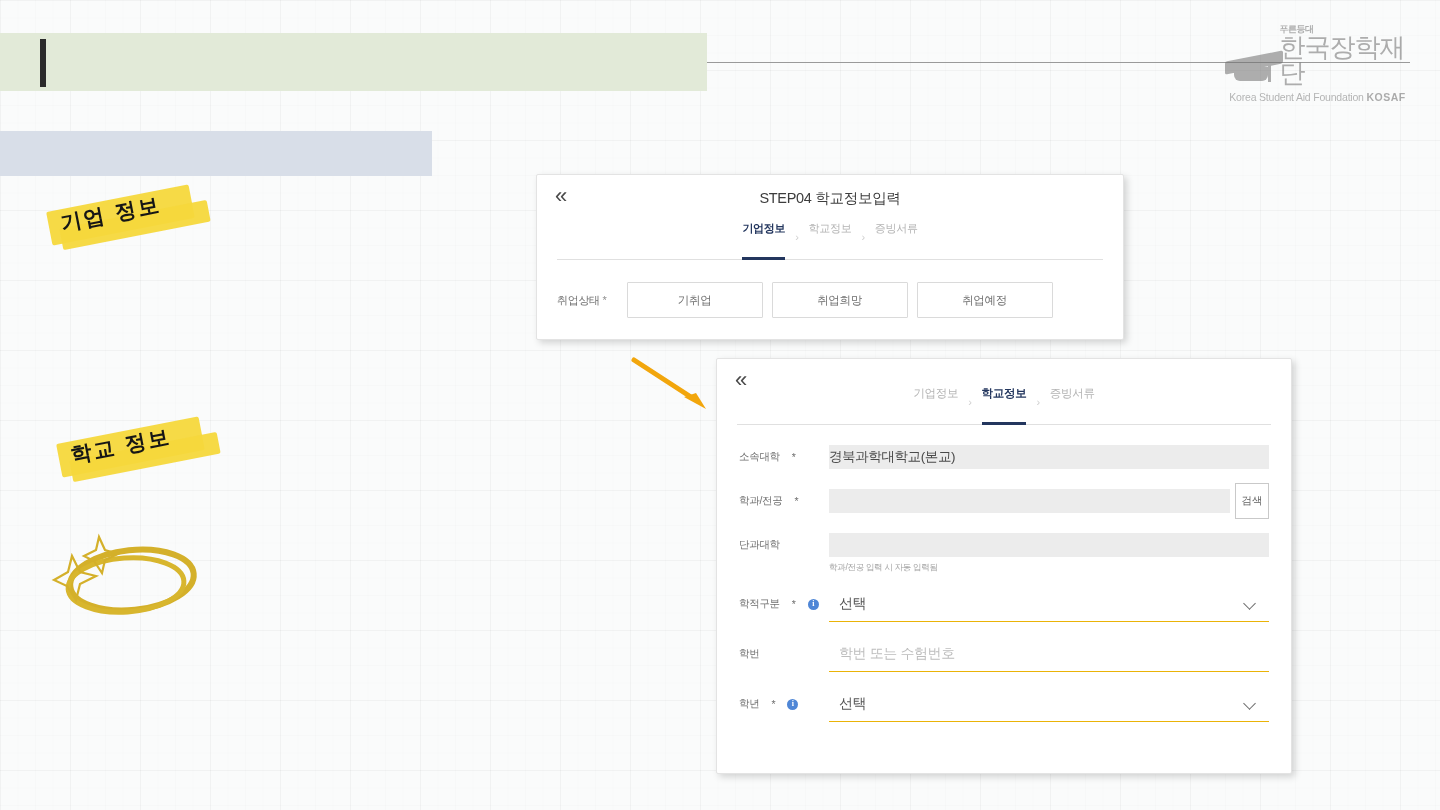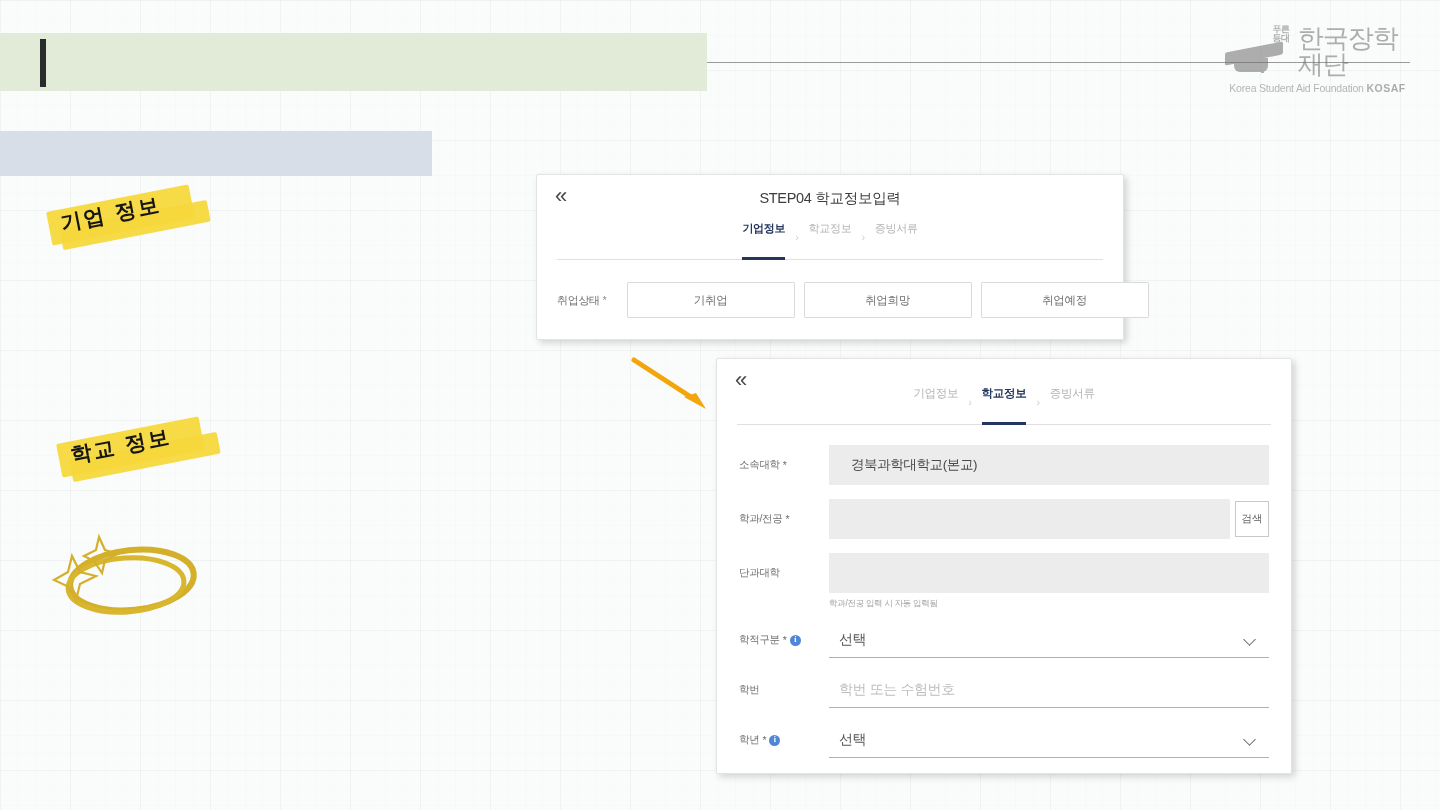--- a/index.html
+++ b/index.html
@@ -57,21 +57,21 @@
     border-radius: 2px;
   }
   .logo-cap .base {
     position: absolute; left: 9px; top: 15px; width: 34px; height: 14px;
     background: #6e6e6e; border-radius: 0 0 6px 6px;
   }
   .logo-cap .tassel {
     position: absolute; right: 4px; top: 12px; width: 3px; height: 18px;
     background: #6e6e6e;
   }
-  .logo-texts { display: flex; flex-direction: row; line-height: 1; }
+  .logo-texts { display: flex; flex-direction: column; line-height: 1; }
   .logo-sub-kr { font-size: 9px; font-weight: bold; color: #6e6e6e; letter-spacing: -0.5px; }
   .logo-main-kr { font-size: 26px; font-weight: normal; color: #6e6e6e; letter-spacing: -1px; }
   .logo-en {
     margin-top: 5px; font-size: 10.5px; color: #7a7a7a; letter-spacing: -0.2px;
     white-space: nowrap;
   }
   .logo-en b { color: #6a6a6a; letter-spacing: 0.5px; }
 
   
   .note { position: absolute; }
@@ -141,43 +141,43 @@
   .head-rule { margin-top: 0; height: 1px; background: #e0e0e0; }
 
   
   #card-step04 .body { padding: 22px 20px 0 20px; display: flex; align-items: center; }
   .field-label {
     font-size: 11px; color: #707070; letter-spacing: -0.3px; white-space: nowrap;
   }
   .field-label .req { color: #8f8f8f; }
   .choice-row { display: flex; gap: 9px; margin-left: 20px; }
   .choice-btn {
-    width: 168px; height: 36px;
+    width: 136px; height: 36px;
     border: 1px solid #dadada; background: #fff;
     display: flex; align-items: center; justify-content: center;
     font-size: 11.5px; color: #6e6e6e; letter-spacing: -0.3px;
     cursor: pointer; border-radius: 1px;
   }
 
   
   #card-step02 .body { padding: 20px 22px 0 22px; }
   .row { display: flex; align-items: center; margin-bottom: 4px; }
   .row .lbl {
     width: 90px; flex: none; font-size: 10.5px; color: #6f6f6f;
-    letter-spacing: -0.3px; display: flex; align-items: center; gap: 3px;
+    letter-spacing: -0.3px; display: flex; align-items: center; gap: 12px;
   }
   .info-icon {
     display: inline-flex; align-items: center; justify-content: center;
     width: 11px; height: 11px; border-radius: 50%;
     background: #4f86d6; color: #fff; font-size: 8px; font-weight: bold;
     font-family: "Liberation Serif", serif; line-height: 1;
   }
   .filled-box {
-    flex: 1; height: 40px; background: #ececec;
-    display: flex; align-items: center; padding-left: 22px;
+    flex: 1; height: 24px; background: #ececec;
+    display: flex; align-items: center; padding-left: 0;
     font-size: 13.5px; color: #4a4a4a; letter-spacing: -0.4px;
   }
   .filled-box.empty { color: transparent; }
   .search-btn {
     width: 34px; height: 36px; margin-left: 5px; flex: none;
     border: 1px solid #c9c9c9; background: #fff;
     display: flex; align-items: center; justify-content: center;
     font-size: 10.5px; color: #5f5f5f; cursor: pointer;
   }
   .hint {

